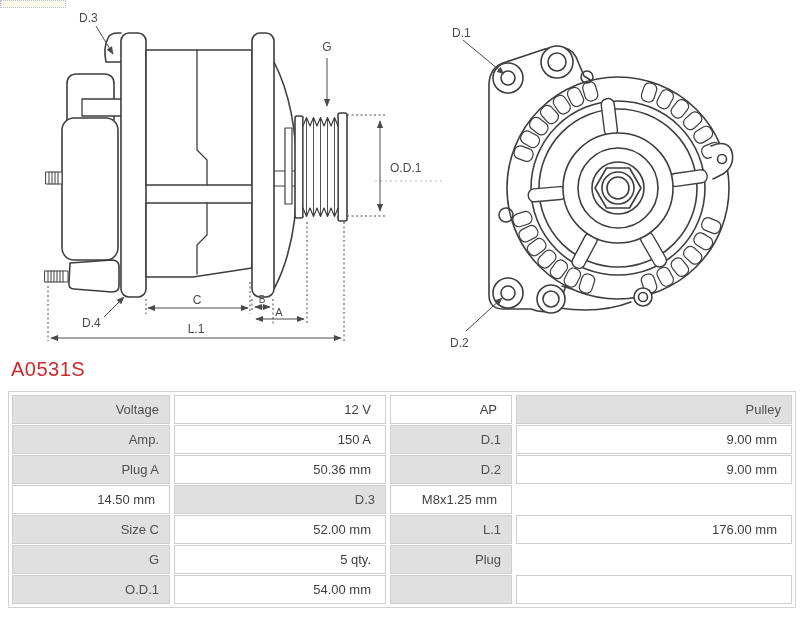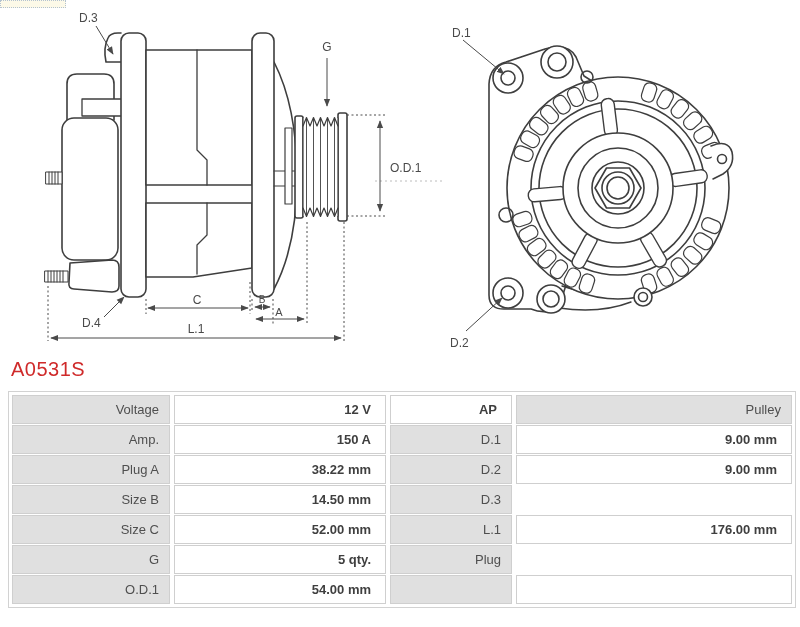--- a/index.html
+++ b/index.html
@@ -23,21 +23,21 @@
     border:1px solid #d2d2d2;background:#ffffff;
     padding:3px;display:flex;flex-direction:column;gap:1px;box-sizing:border-box;
   }
   .tr{display:grid;grid-template-columns:158px 212px 122px auto;gap:4px;height:29px;}
   .td{
     box-sizing:border-box;border:1px solid #cfcfcf;
     display:flex;align-items:center;justify-content:flex-end;
     font-size:13px;overflow:hidden;white-space:nowrap;
   }
   .td.label{background:#e0e0e0;color:#4f4f4f;padding-right:10px;}
-  .td.value{background:#ffffff;color:#3f3f3f;padding-right:14px;font-weight:bold;}
+  .td.value{background:#ffffff;color:#3f3f3f;padding-right:14px;}
 </style>
 </head>
 <body>
 
 <div class="artifact"></div>
 
 <div class="diagram-wrap">
 <svg width="800" height="356" viewBox="0 0 800 356" xmlns="http://www.w3.org/2000/svg">
   <defs>
     <marker id="ah" viewBox="0 0 10 10" refX="9" refY="5" markerWidth="8" markerHeight="8" orient="auto-start-reverse">
@@ -223,28 +223,28 @@
     <div class="td label">Pulley</div>
   </div>
   <div class="tr">
     <div class="td label">Amp.</div>
     <div class="td value">150 A</div>
     <div class="td label">D.1</div>
     <div class="td value">9.00 mm</div>
   </div>
   <div class="tr">
     <div class="td label">Plug A</div>
-    <div class="td value">38.22 mm</div>
+    <div class="td value">50.36 mm</div>
     <div class="td label">D.2</div>
     <div class="td value">9.00 mm</div>
   </div>
   <div class="tr">
-    <div class="td label">Size B</div>
     <div class="td value">14.50 mm</div>
     <div class="td label">D.3</div>
+    <div class="td value">M8x1.25 mm</div>
   </div>
   <div class="tr">
     <div class="td label">Size C</div>
     <div class="td value">52.00 mm</div>
     <div class="td label">L.1</div>
     <div class="td value">176.00 mm</div>
   </div>
   <div class="tr">
     <div class="td label">G</div>
     <div class="td value">5 qty.</div>

